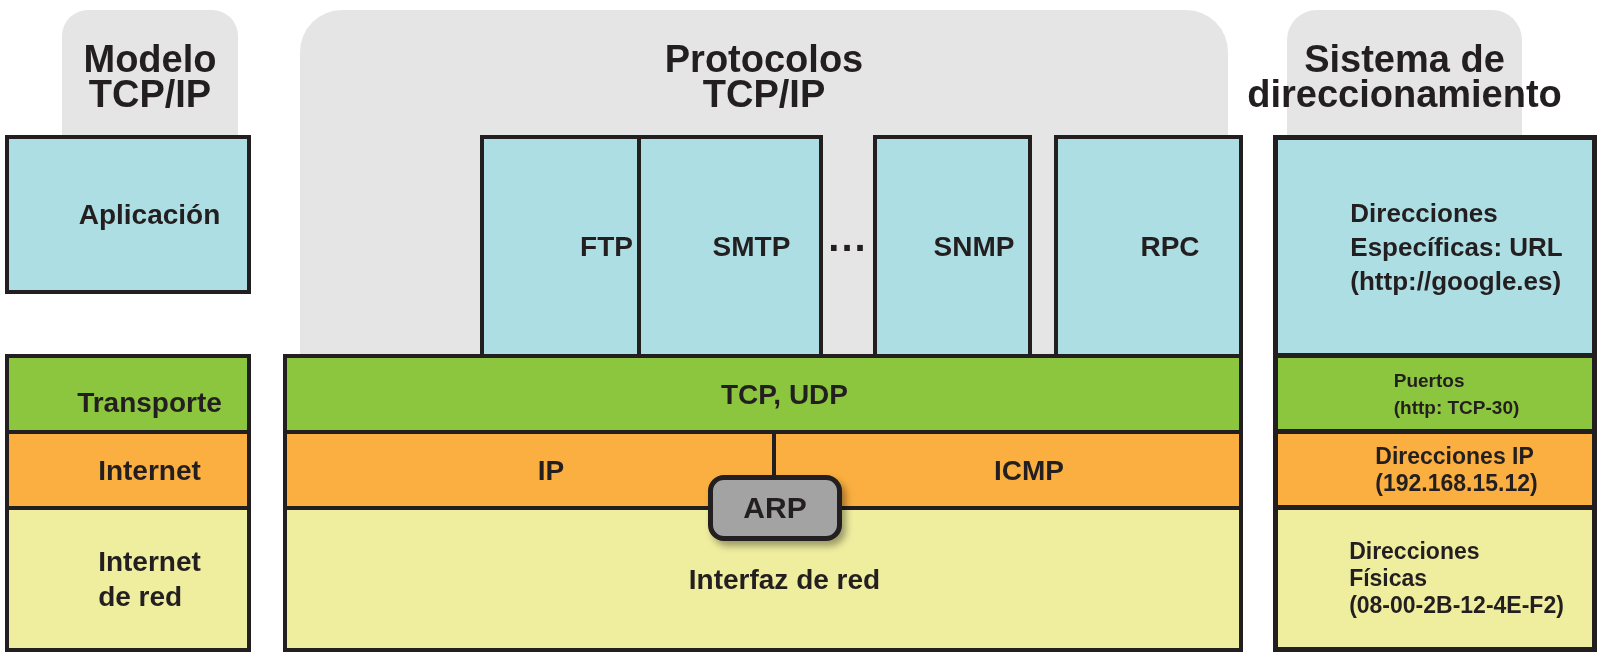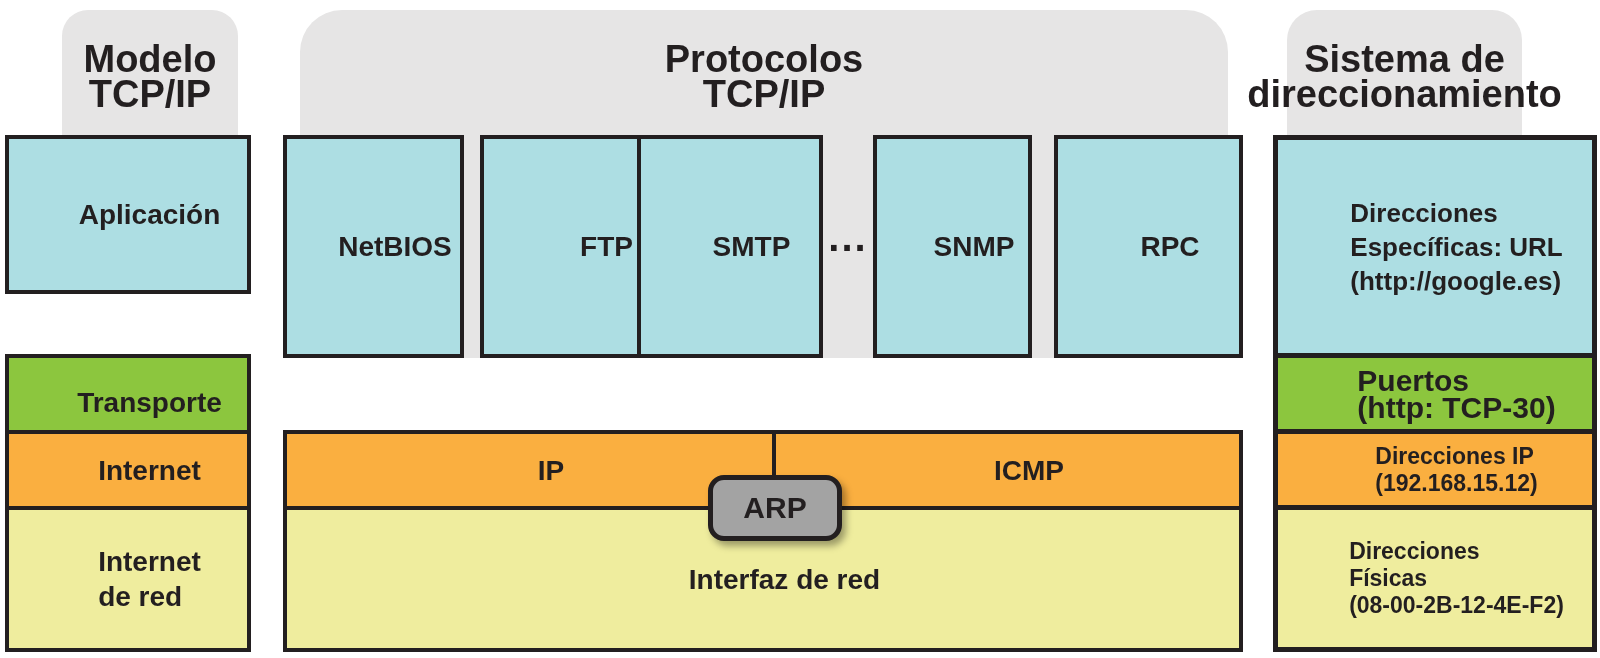--- a/index.html
+++ b/index.html
@@ -54,21 +54,21 @@
   .m-arp{
     position:absolute; left:708px; top:475px; width:134px; height:66px; z-index:5;
     background:#a3a3a3; border:5px solid var(--ink); border-radius:16px;
     display:flex; align-items:center; justify-content:center;
     font-size:30px; box-shadow:4px 5px 7px rgba(0,0,0,0.35); box-sizing:border-box;
   }
 
   
   .r-cell{ border-width:5px; left:1273px; width:324px; }
   .r-app{ top:135px; height:223px; font-size:26px; line-height:34px; }
-  .r-tra{ top:353px; height:81px; font-size:30px; line-height:27px; }
+  .r-tra{ top:353px; height:81px; font-size:19px; line-height:27px; }
   .r-int{ top:429px; height:81px; font-size:23px; line-height:27px; }
   .r-net{ top:505px; height:147px; font-size:23px; line-height:27px; }
 </style>
 </head>
 <body>
 
 <div class="canvas">
 
   <div class="hdr hdr-left">
     <span>Modelo
@@ -90,39 +90,39 @@
     <span>Transporte</span>
   </div>
   <div class="cell orange l-int">
     <span>Internet</span>
   </div>
   <div class="cell yellow l-net">
     <span>Internet
 de red</span>
   </div>
 
-  <div class="cell blue m-netbios">
-    <span>NetBIOS</span>
-  </div>
   <div class="cell blue m-ftp">
     <span>FTP</span>
   </div>
   <div class="cell blue m-smtp">
     <span>SMTP</span>
   </div>
   <div class="m-dots">
     <span>...</span>
   </div>
   <div class="cell blue m-snmp">
     <span>SNMP</span>
   </div>
   <div class="cell blue m-rpc">
     <span>RPC</span>
   </div>
 
+  <div class="cell green m-tcpudp">
+    <span>TCP, UDP</span>
+  </div>
 
   <div class="cell orange m-ip">
     <span>IP</span>
   </div>
   <div class="cell orange m-icmp">
     <span>ICMP</span>
   </div>
 
   <div class="cell yellow m-net">
     <span>Interfaz de red</span>

